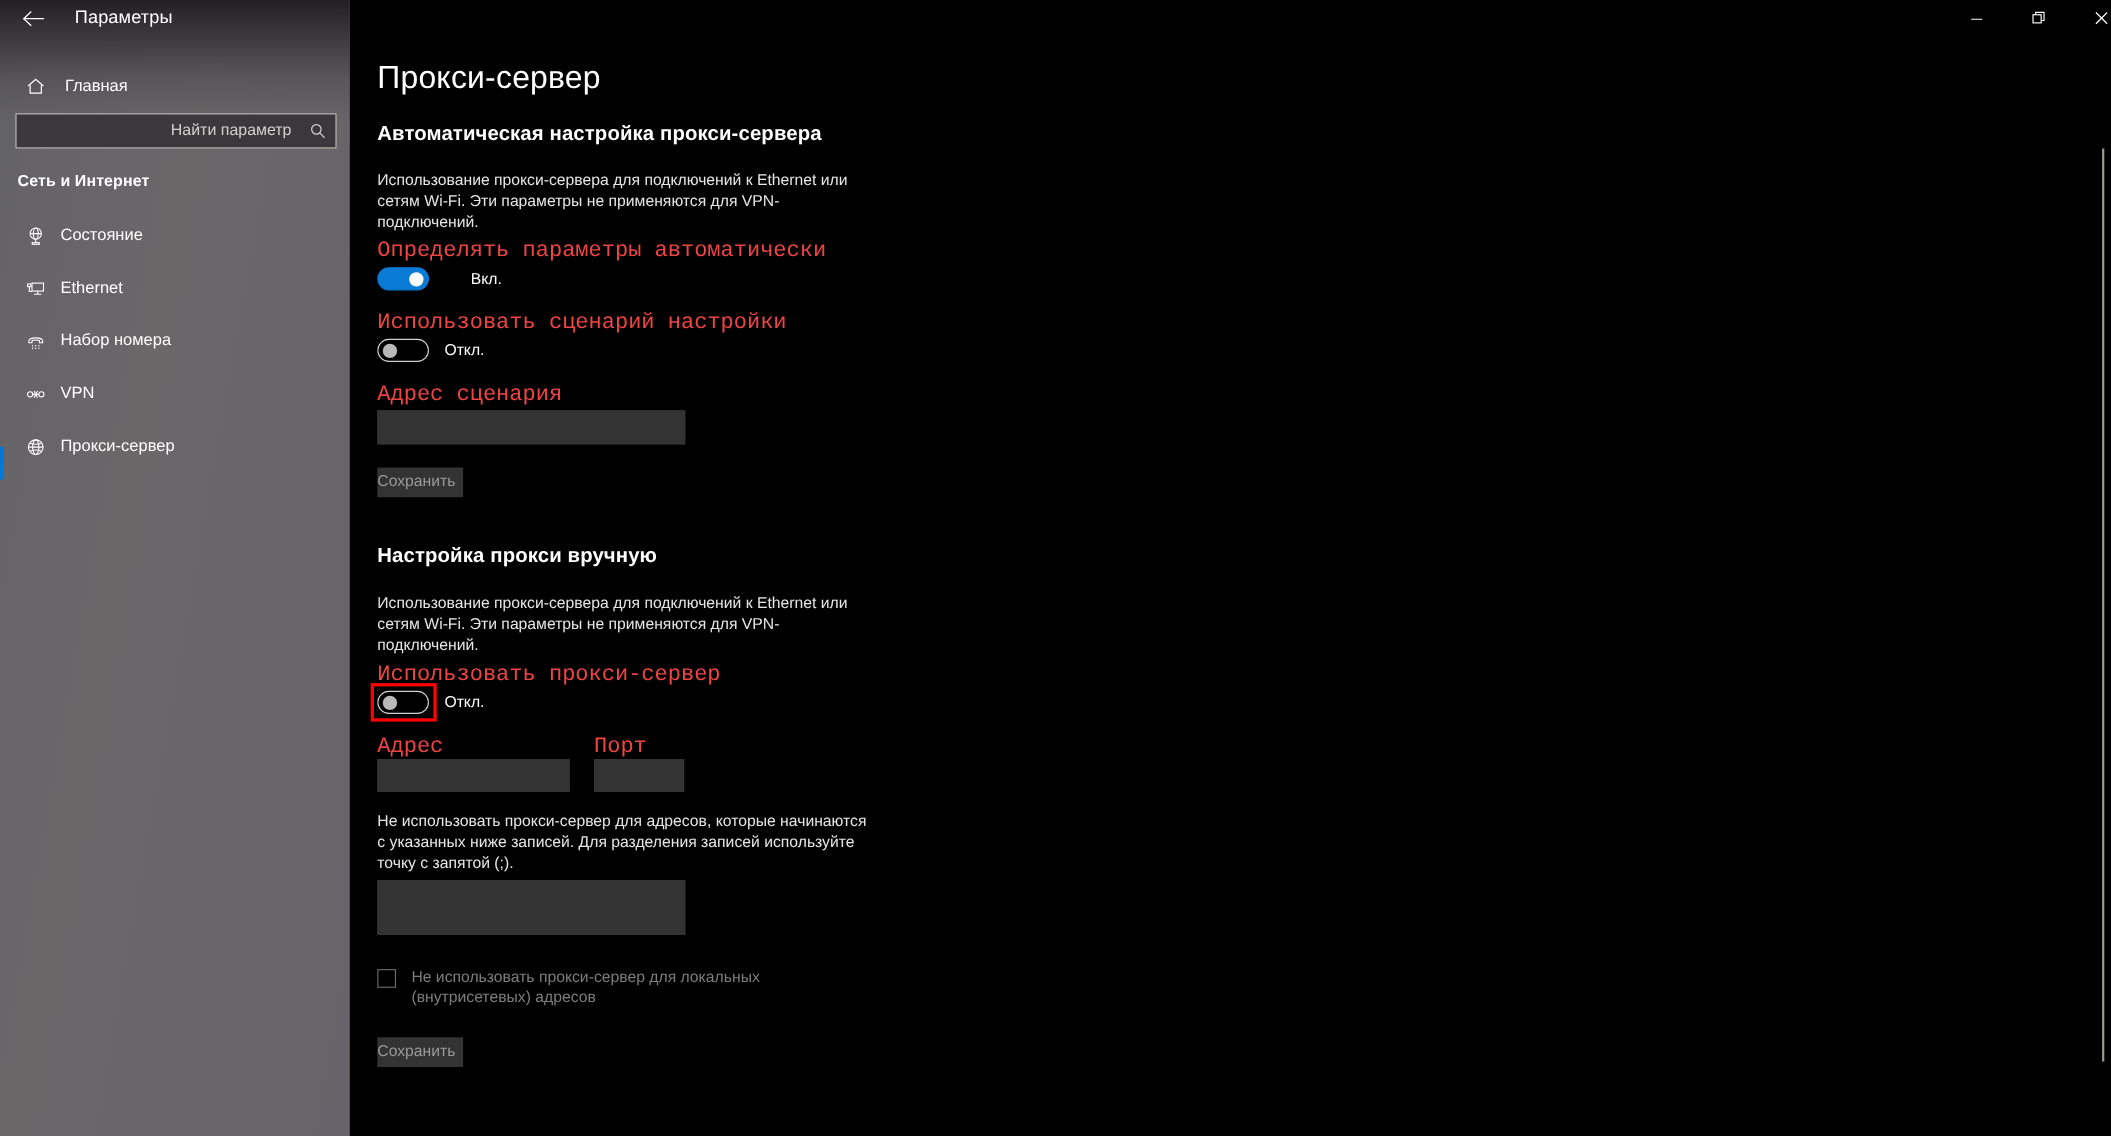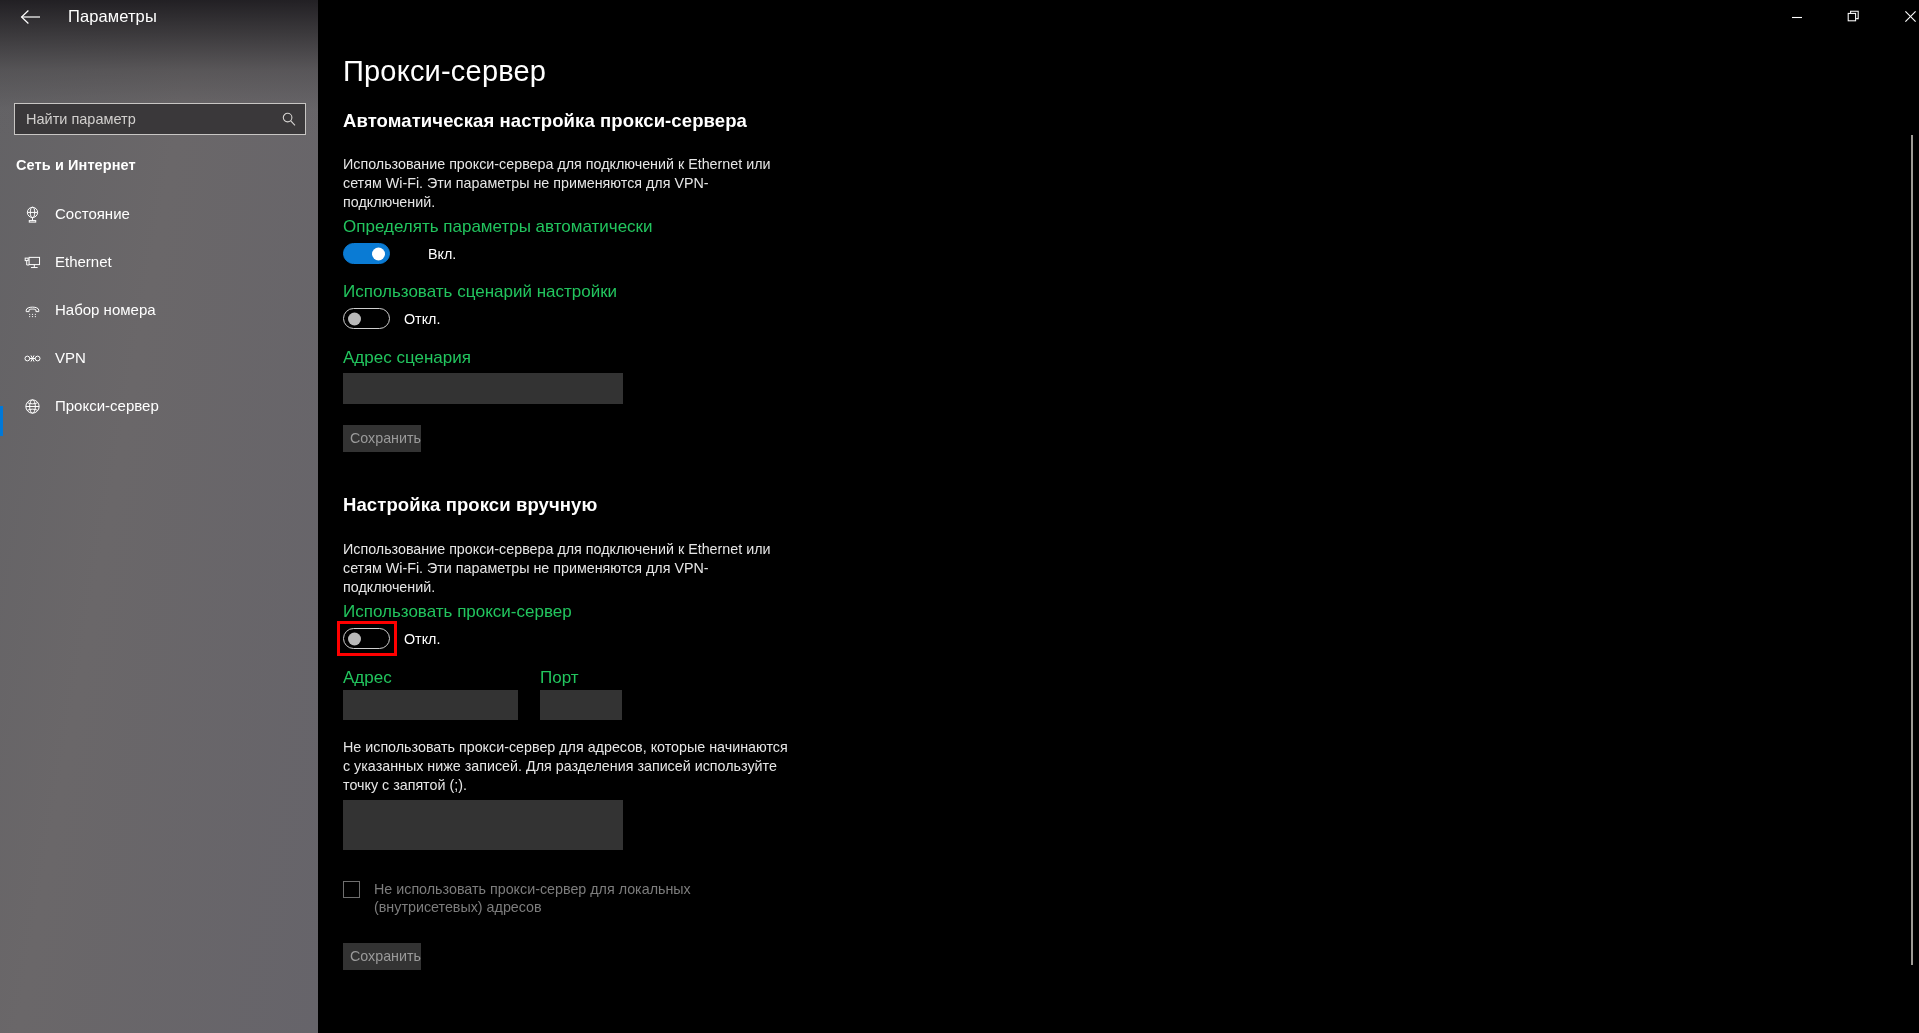--- a/index.html
+++ b/index.html
@@ -124,20 +124,21 @@
   }
   .search-input {
     flex: 1;
     background: transparent;
     border: 0;
     outline: 0;
     color: #e8e8e8;
     font-family: "Liberation Sans", sans-serif;
     font-size: 14.5px;
     padding: 0 8px 0 11px;
+    text-align: right;
   }
   .search-input::placeholder { color: #d2d0ce; opacity: 1; }
   .search-icon-btn {
     width: 32px;
     height: 30px;
     display: flex;
     align-items: center;
     justify-content: center;
   }
   .category-label {
@@ -222,22 +223,23 @@
     position: absolute;
     left: 25px;
     font-size: 14.3px;
     line-height: 19px;
     color: #e6e6e6;
     width: 452px;
   }
   .field-label {
     position: absolute;
     left: 25px;
-    font-size: 17px;
-    color: #22c55e;
+    font-size: 20px;
+    color: #ef4444;
+    font-family: Liberation Mono, monospace;
   }
   .toggle-row {
     position: absolute;
     display: flex;
     align-items: center;
   }
   .toggle {
     width: 47px;
     height: 21px;
     border-radius: 11px;
@@ -289,21 +291,21 @@
   }
   .btn-save {
     position: absolute;
     background: #333333;
     border: 0;
     color: #9a9a9a;
     font-family: "Liberation Sans", sans-serif;
     font-size: 14.3px;
     height: 27px;
     width: 78px;
-    text-align: right;
+    text-align: left;
     line-height: 27px;
     padding: 0;
   }
   .checkbox-row {
     position: absolute;
     display: flex;
     align-items: flex-start;
   }
   .checkbox-box {
     width: 17px;
@@ -339,20 +341,29 @@
   }
 </style>
 </head>
 <body>
 
 <div class="app-window">
 
   <div class="sidebar">
     <div class="sidebar-inner">
 
+      <div class="home-item">
+        <span class="home-icon">
+          <svg width="19" height="19" viewBox="0 0 19 19">
+            <path d="M2.5 9.2 L9.5 3 L16.5 9.2" fill="none" stroke="#ffffff" stroke-width="1.1"></path>
+            <path d="M4.4 8.6 L4.4 15.6 L14.6 15.6 L14.6 8.6" fill="none" stroke="#ffffff" stroke-width="1.1"></path>
+          </svg>
+        </span>
+        <span class="home-label">Главная</span>
+      </div>
 
       <div class="search-wrap">
         <input class="search-input" type="text" placeholder="Найти параметр" style="">
         <span class="search-icon-btn">
           <svg width="16" height="16" viewBox="0 0 16 16">
             <circle cx="6.6" cy="6.6" r="4.3" fill="none" stroke="#d6d4d2" stroke-width="1.1"></circle>
             <line x1="9.8" y1="9.8" x2="14" y2="14.4" stroke="#d6d4d2" stroke-width="1.1"></line>
           </svg>
         </span>
       </div>

